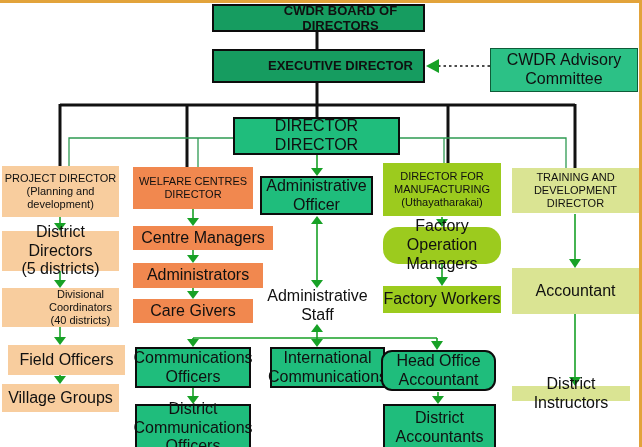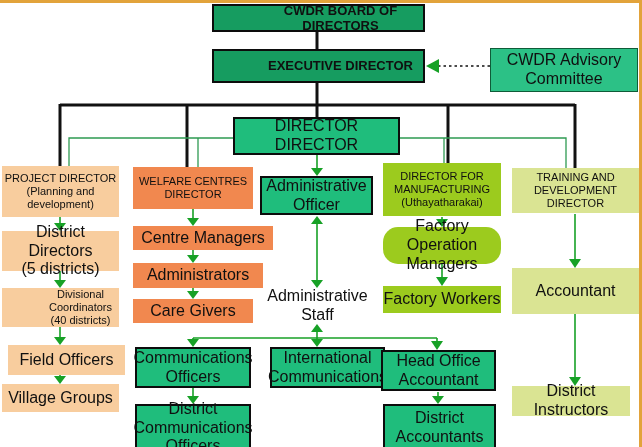--- a/index.html
+++ b/index.html
@@ -144,27 +144,27 @@
 MANUFACTURING
 (Uthayatharakai)</div>
   <div class="node lime" style="left:383px;top:227px;width:118px;height:37px;border-radius:15px;">Factory Operation
 Managers</div>
   <div class="node lime" style="left:383px;top:286px;width:118px;height:27px;">Factory Workers</div>
 
   <div class="node pale fs11" style="left:512px;top:168px;width:127px;height:45px;">TRAINING AND
 DEVELOPMENT
 DIRECTOR</div>
   <div class="node pale" style="left:512px;top:268px;width:127px;height:46px;">Accountant</div>
-  <div class="node pale" style="left:512px;top:386px;width:118px;height:30px;">District Instructors</div>
+  <div class="node pale" style="left:512px;top:386px;width:118px;height:15px;">District Instructors</div>
 
   <div class="node green" style="left:135px;top:347px;width:116px;height:41px;">Communications
 Officers</div>
   <div class="node green" style="left:258px;top:347px;width:115px;height:41px;margin-left:12px;">International
 Communications</div>
-  <div class="node green" style="left:381px;top:350px;width:115px;height:41px;">Head Office
+  <div class="node green" style="left:381px;top:350px;width:115px;height:41px;border-radius:11px;">Head Office
 Accountant</div>
   <div class="node green" style="left:135px;top:404px;width:116px;height:48px;">District
 Communications
 Officers</div>
   <div class="node green" style="left:383px;top:404px;width:113px;height:48px;">District
 Accountants</div>
 
   <div class="frame-top"></div>
   <div class="frame-right"></div>
 </div>

